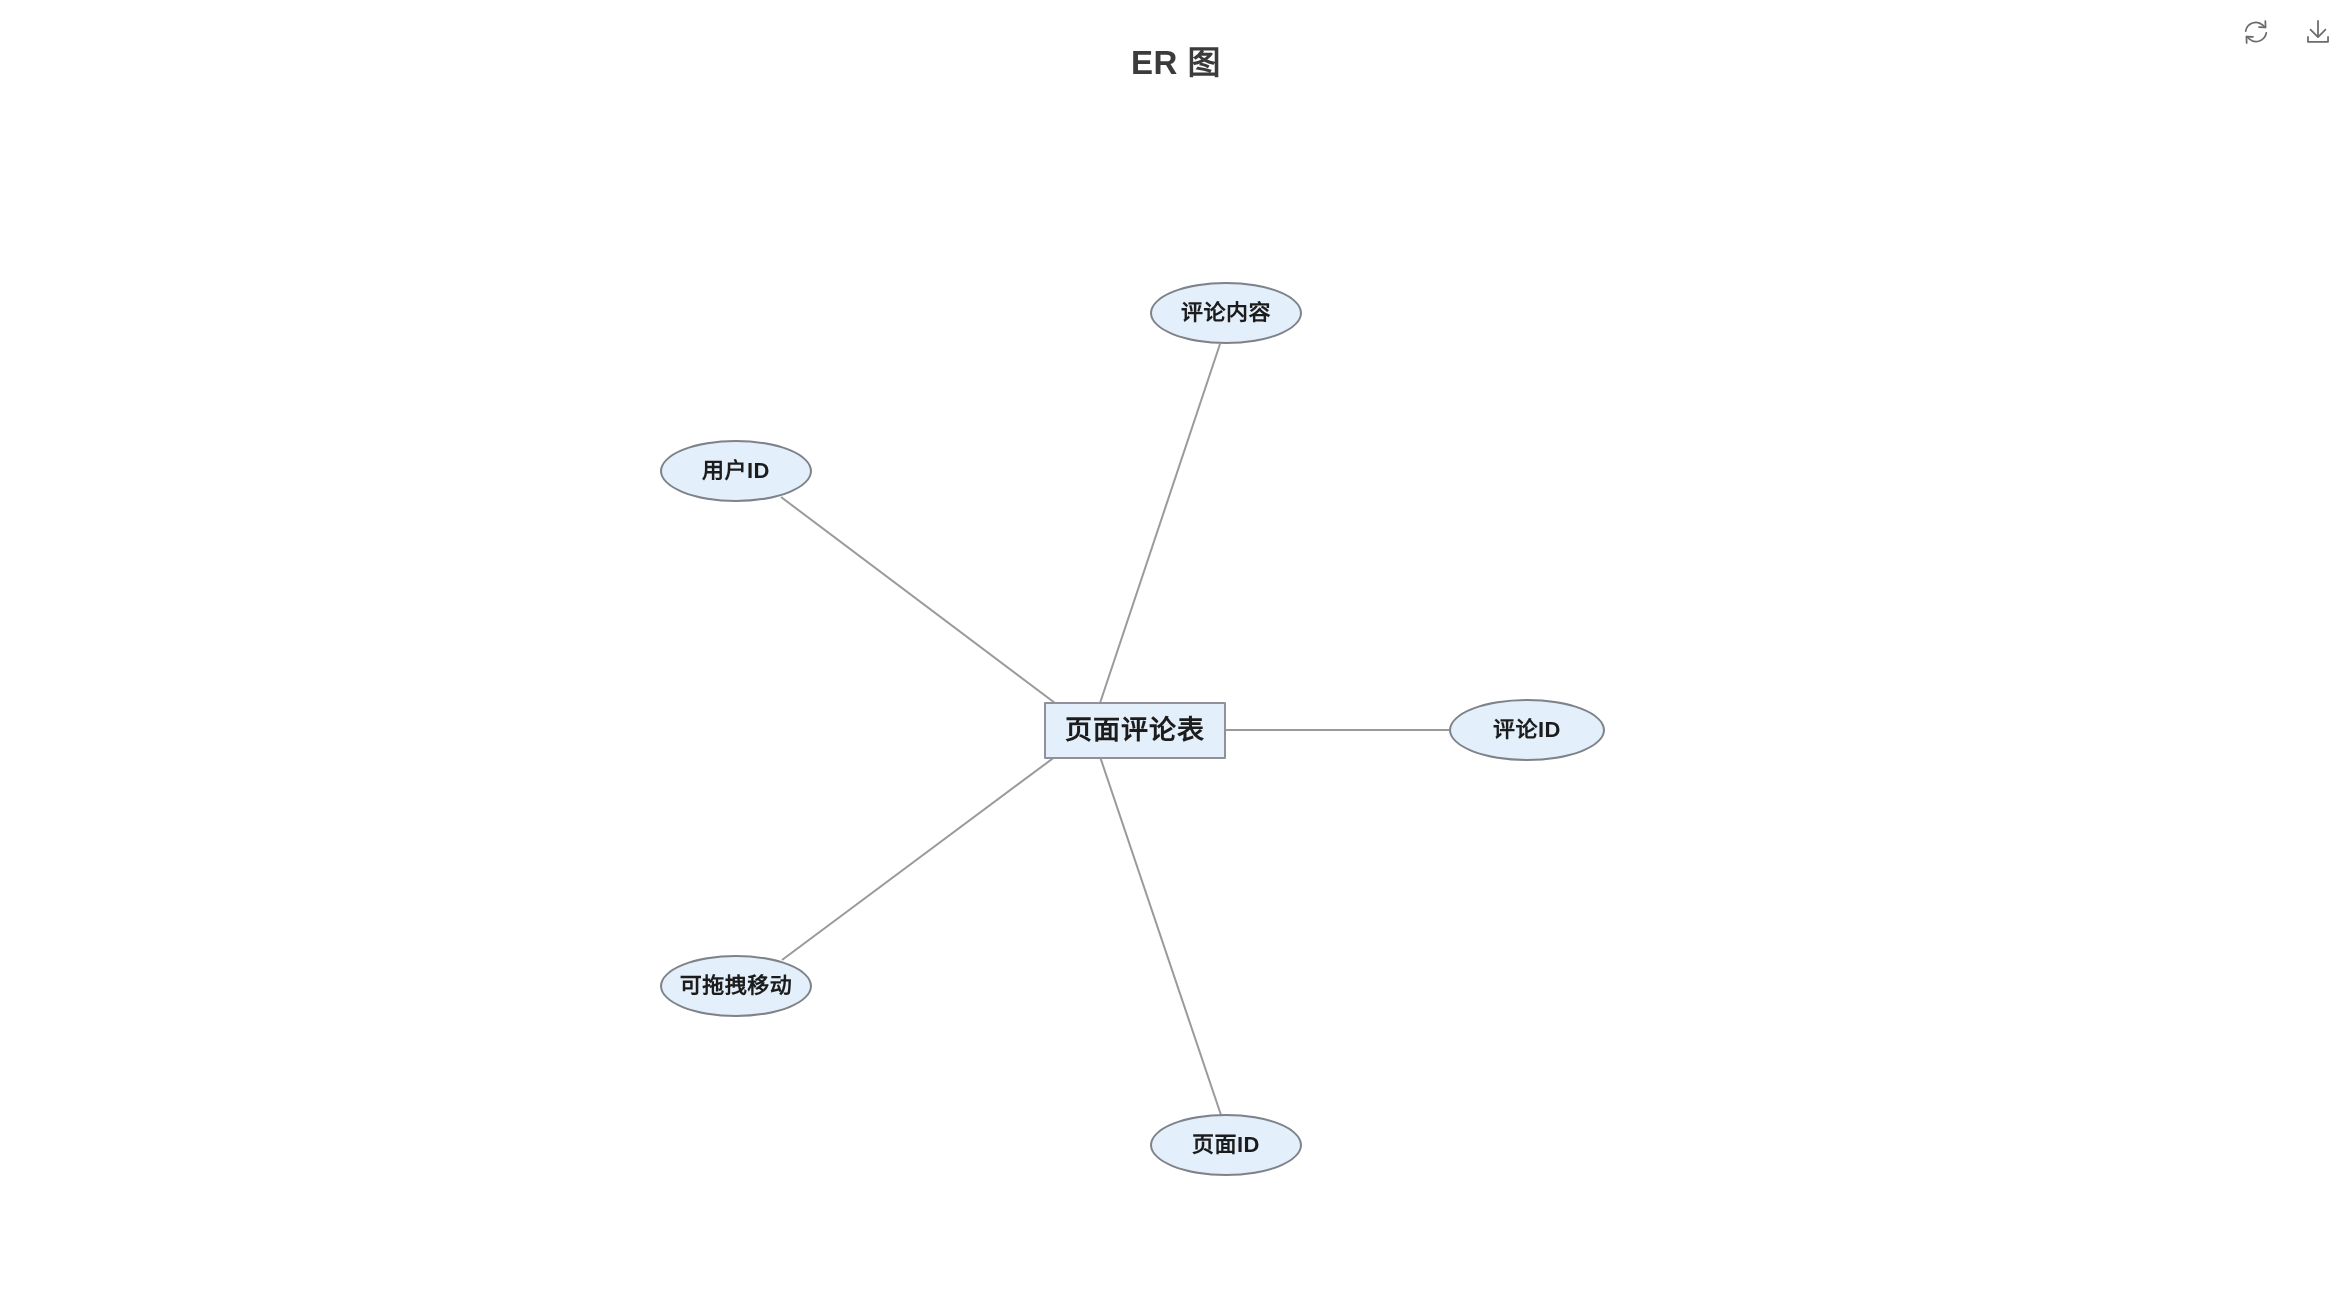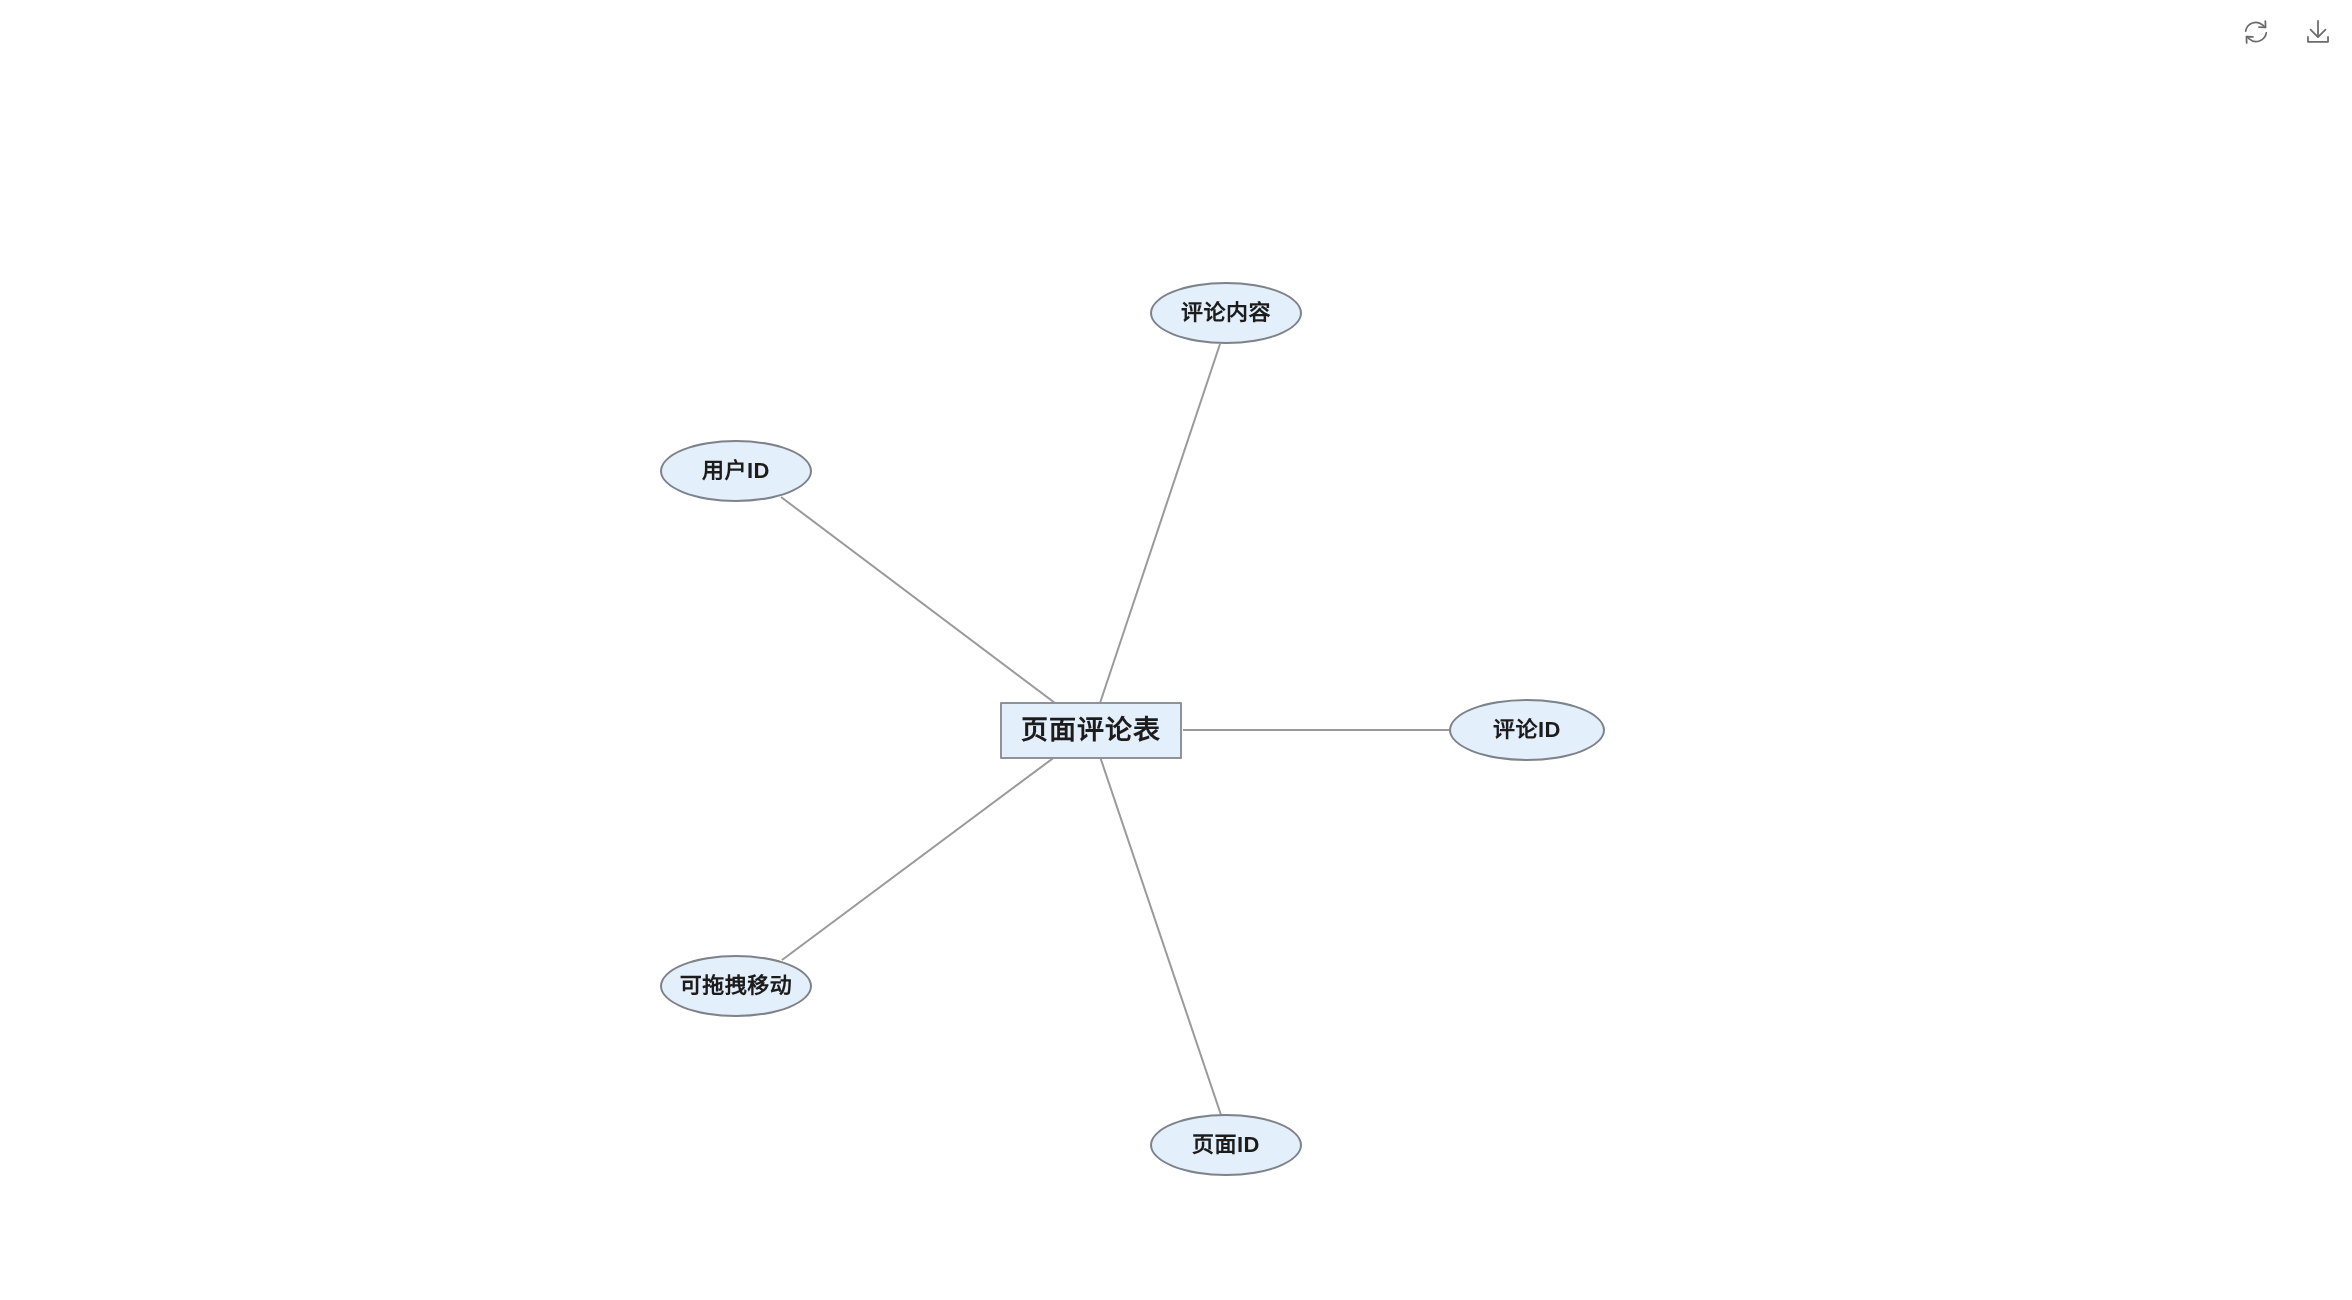--- a/index.html
+++ b/index.html
@@ -97,20 +97,21 @@
     justify-content: center;
     box-sizing: border-box;
     cursor: move;
   }
 
   
   .entity {
     background: #e3effa;
     border: 2px solid #8f9399;
     border-radius: 1px;
+    margin-left: 44px;
   }
   .entity .node-label {
     font-size: 27px;
     font-weight: bold;
     color: #1c1c1c;
     letter-spacing: 1px;
   }
 
   
   .attribute {
@@ -128,20 +129,21 @@
   .node-label {
     user-select: none;
     white-space: nowrap;
     line-height: 1;
   }
 </style>
 </head>
 <body>
 
 <div class="header">
+  <div class="page-title">ER 图</div>
 </div>
 
 <div class="toolbar">
   <button class="tool-btn" title="重置视图">
     <span>
       <svg width="28" height="28" viewBox="0 0 24 24" fill="none" stroke="#6b6b6b" stroke-width="1.5" stroke-linecap="round" stroke-linejoin="round">
         <path d="M3.2 11.2a8.8 8.8 0 0 1 14.6 -5.1 l2.0 1.9"></path>
         <polyline points="14.6,7.8 20.2,8.1 20.0,2.6"></polyline>
         <path d="M20.8 12.8a8.8 8.8 0 0 1 -14.6 5.1 l-2.0 -1.9"></path>
         <polyline points="9.4,16.2 3.8,15.9 4.0,21.4"></polyline>

